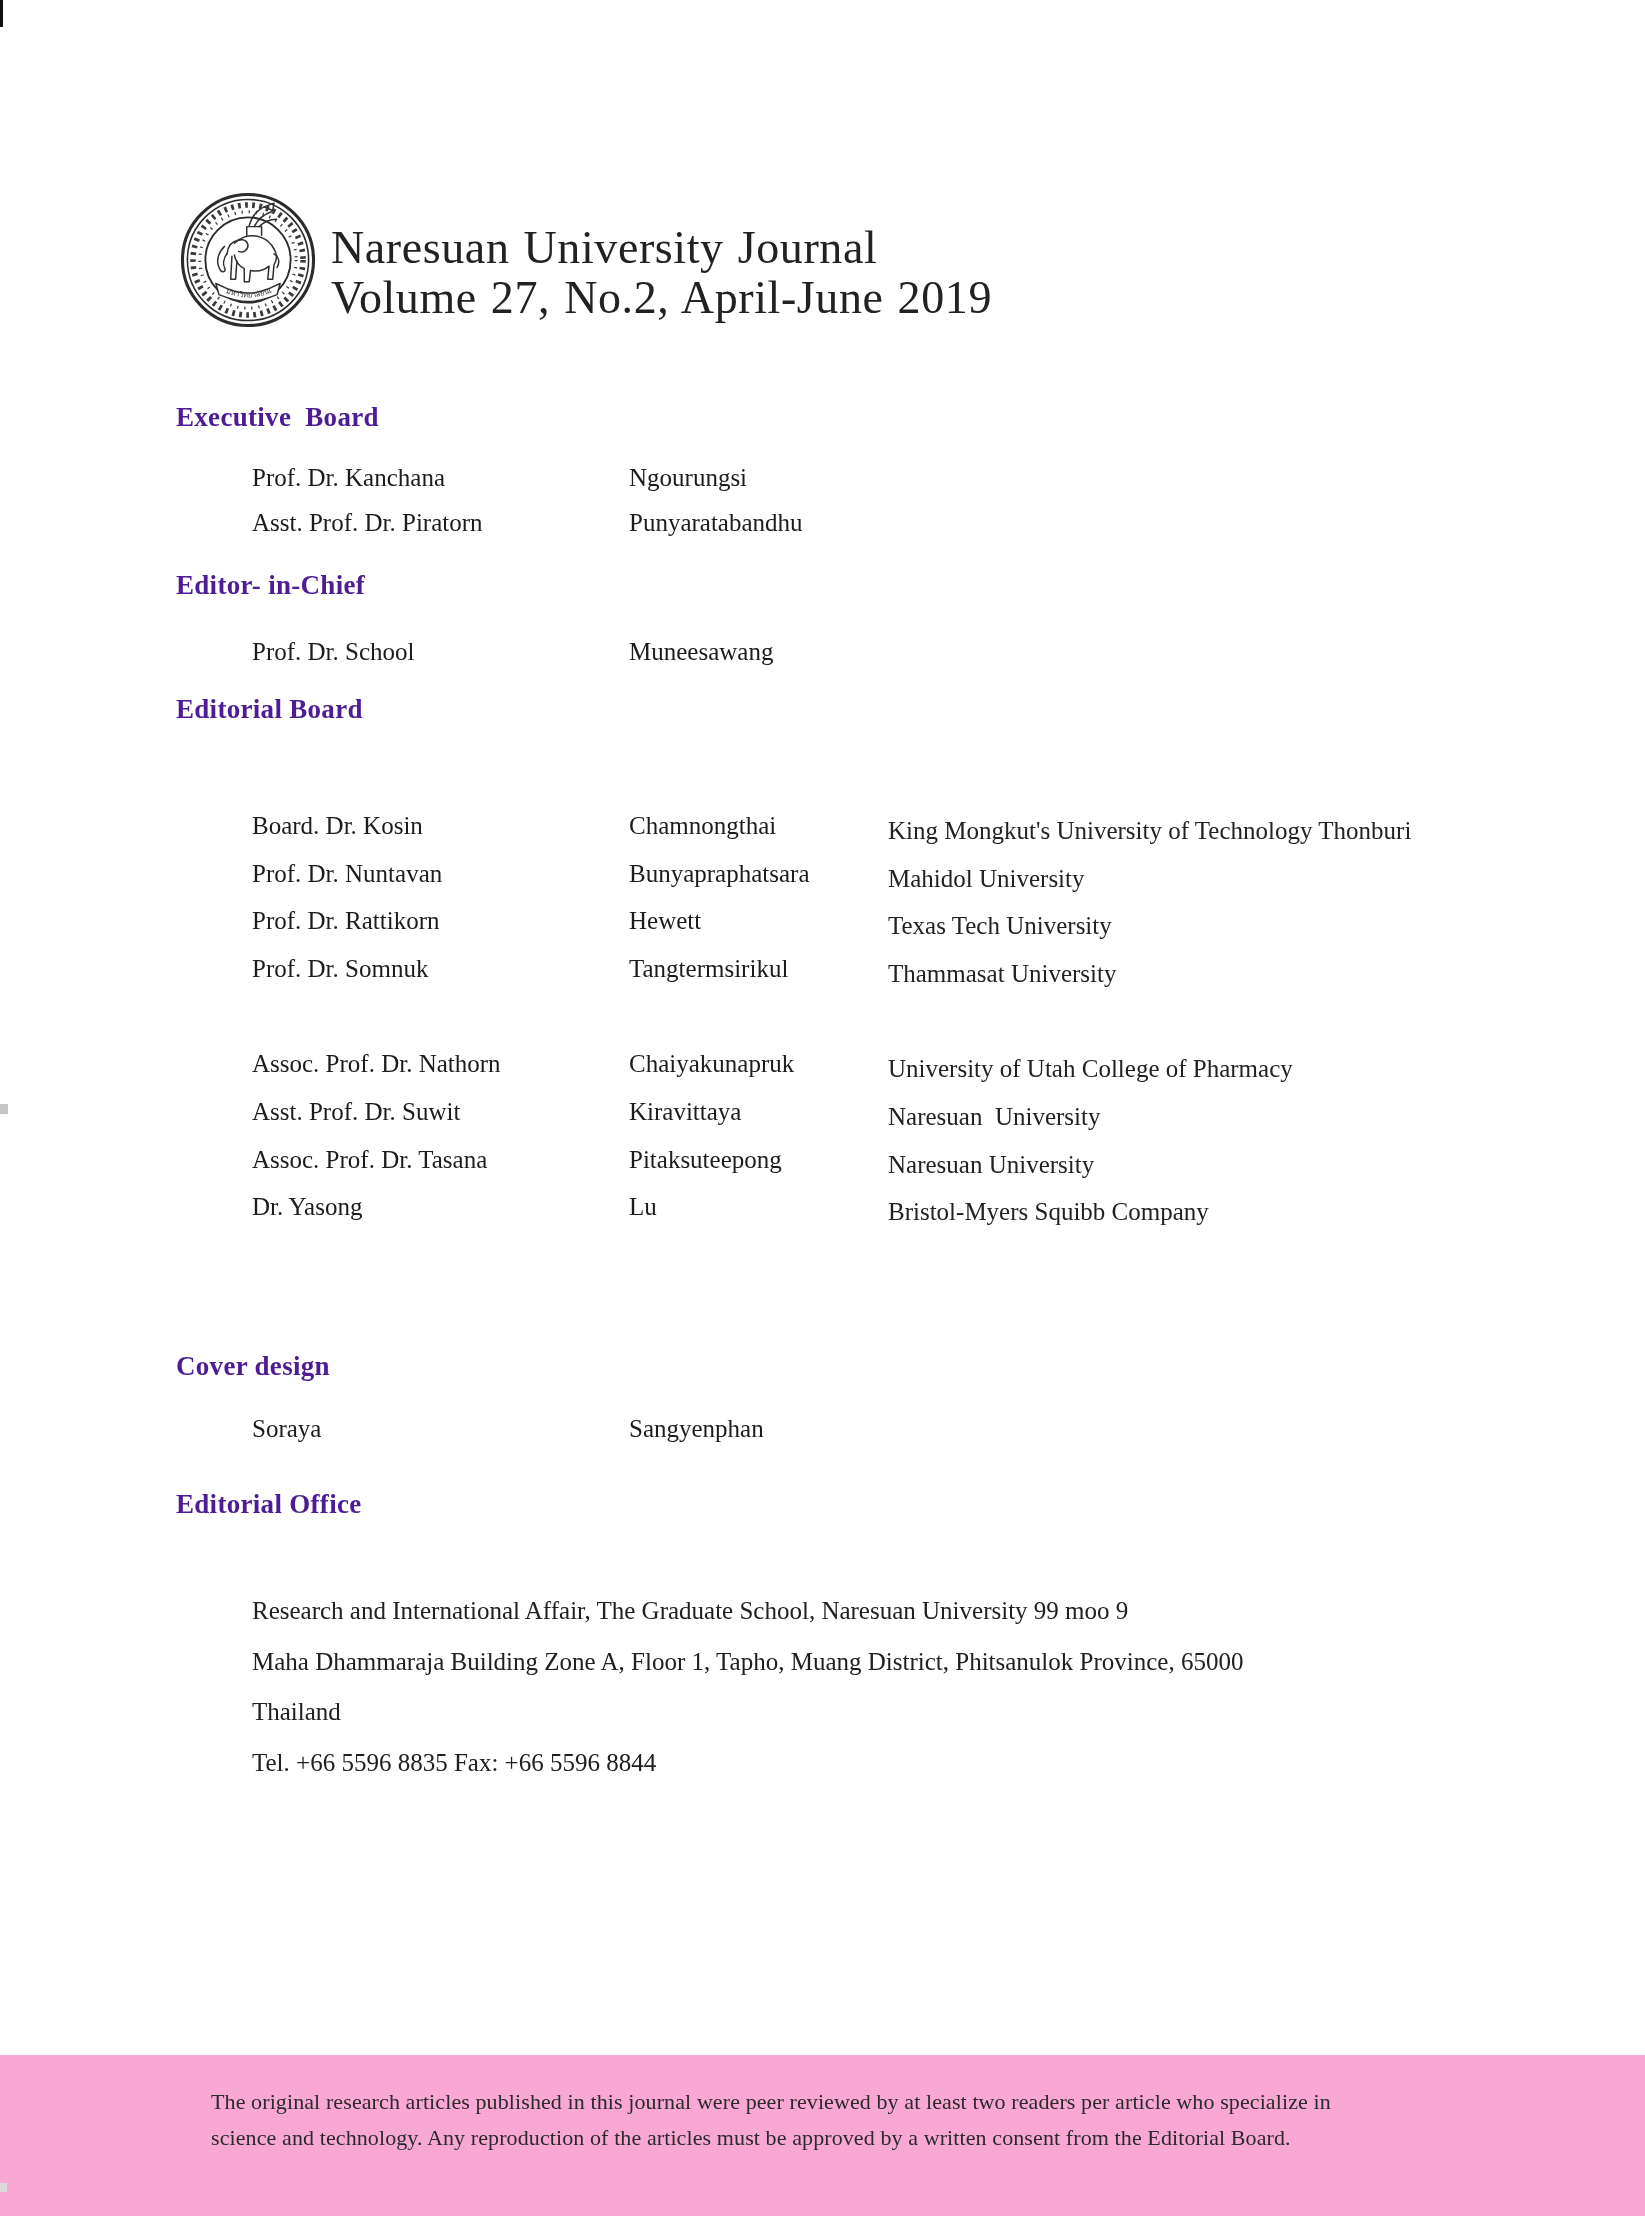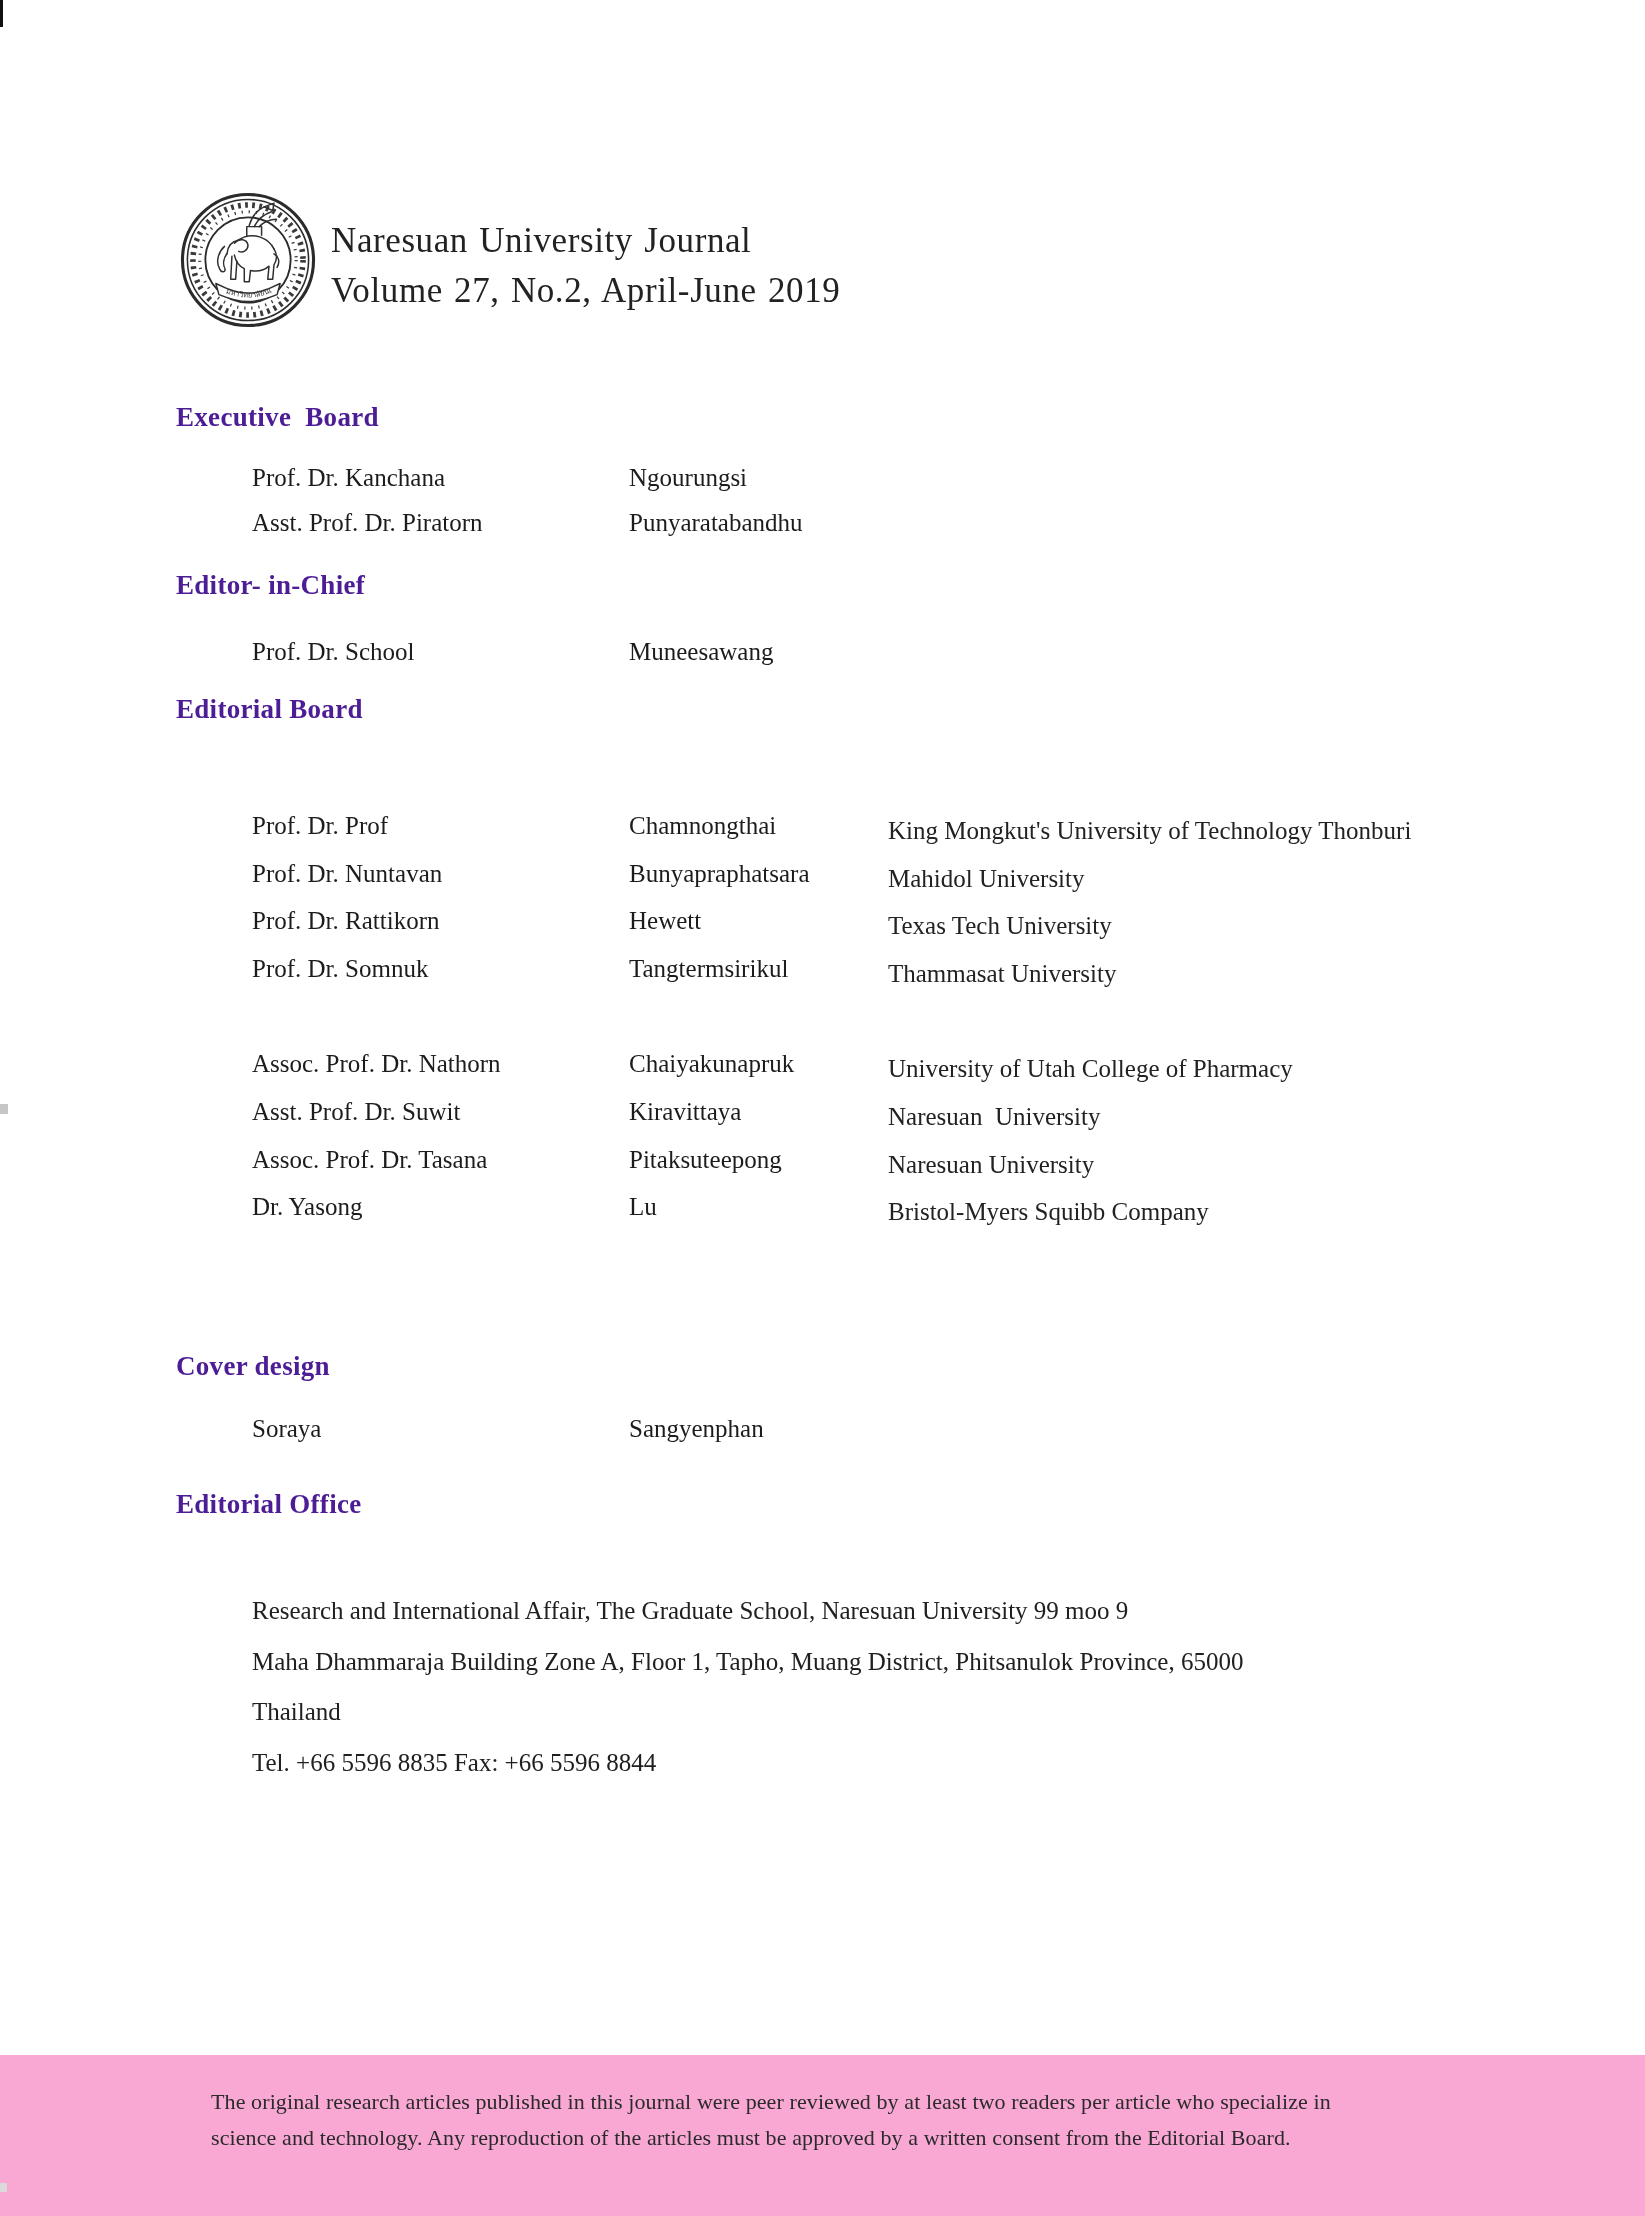--- a/index.html
+++ b/index.html
@@ -8,21 +8,21 @@
     width:1645px;
     height:2216px;
     background:#ffffff;
     font-family:"Liberation Serif","DejaVu Serif",serif;
     color:#1c1c1c;
     overflow:hidden;
   }
   .title-line{
     position:absolute;
     left:331px;
-    font-size:35px;
+    font-size:46px;
     letter-spacing:0.6px;
     word-spacing:1.9px;
     color:#222222;
     white-space:pre;
   }
   .sec-heading{
     position:absolute;
     left:176px;
     font-size:27px;
     font-weight:700;
@@ -117,21 +117,21 @@
 
   <div class="sec-heading" style="top:570px">Editor- in-Chief</div>
   <div class="row" style="top:638px">
     <span class="col-name">Prof. Dr. School</span>
     <span class="col-surname">Muneesawang</span>
   </div>
 
   <div class="sec-heading" style="top:694px">Editorial Board</div>
 
   <div class="row" style="top:812px">
-    <span class="col-name">Prof. Dr. Prof</span>
+    <span class="col-name">Board. Dr. Kosin</span>
     <span class="col-surname">Chamnongthai</span>
     <span class="col-affil">King Mongkut's University of Technology Thonburi</span>
   </div>
   <div class="row" style="top:860px">
     <span class="col-name">Prof. Dr. Nuntavan</span>
     <span class="col-surname">Bunyapraphatsara</span>
     <span class="col-affil">Mahidol University</span>
   </div>
   <div class="row" style="top:907px">
     <span class="col-name">Prof. Dr. Rattikorn</span>

